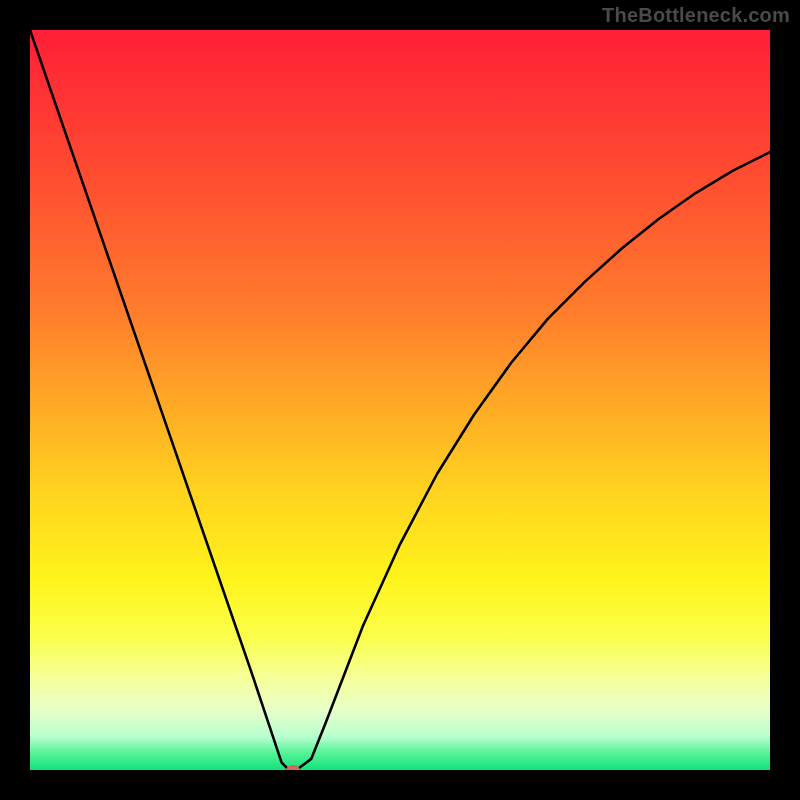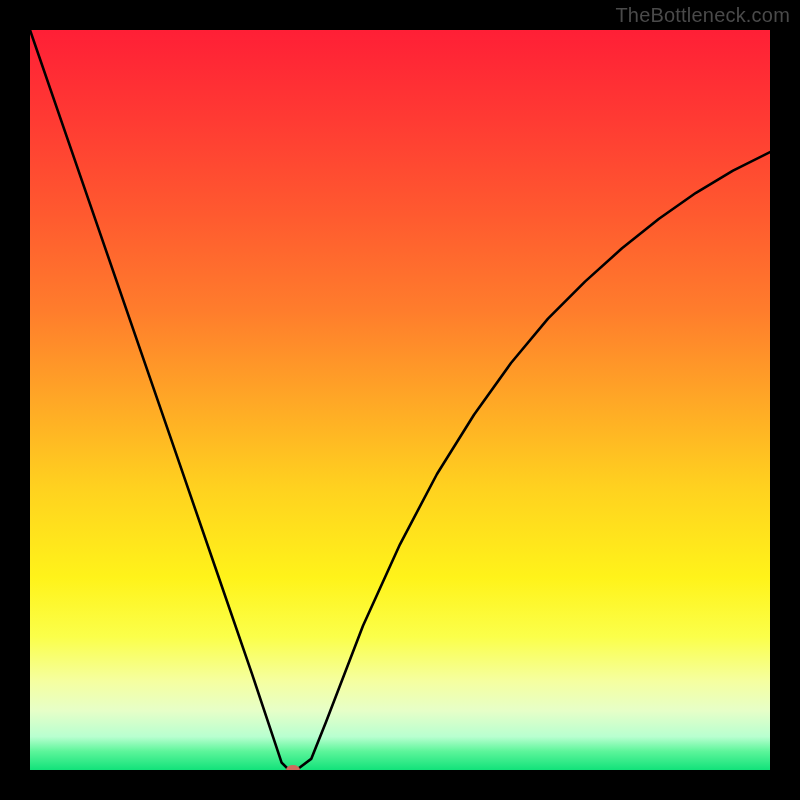--- a/index.html
+++ b/index.html
@@ -16,21 +16,21 @@
     width: 800px;
     height: 800px;
     background: #000;
   }
   .watermark {
     position: absolute;
     top: 4px;
     right: 10px;
     color: #4a4a4a;
     font-size: 20px;
-    font-weight: 400;
+    font-weight: 700;
     letter-spacing: 0.2px;
     z-index: 10;
   }
   .plot-area {
     position: absolute;
     left: 30px;
     top: 30px;
     width: 740px;
     height: 740px;
     overflow: hidden;

